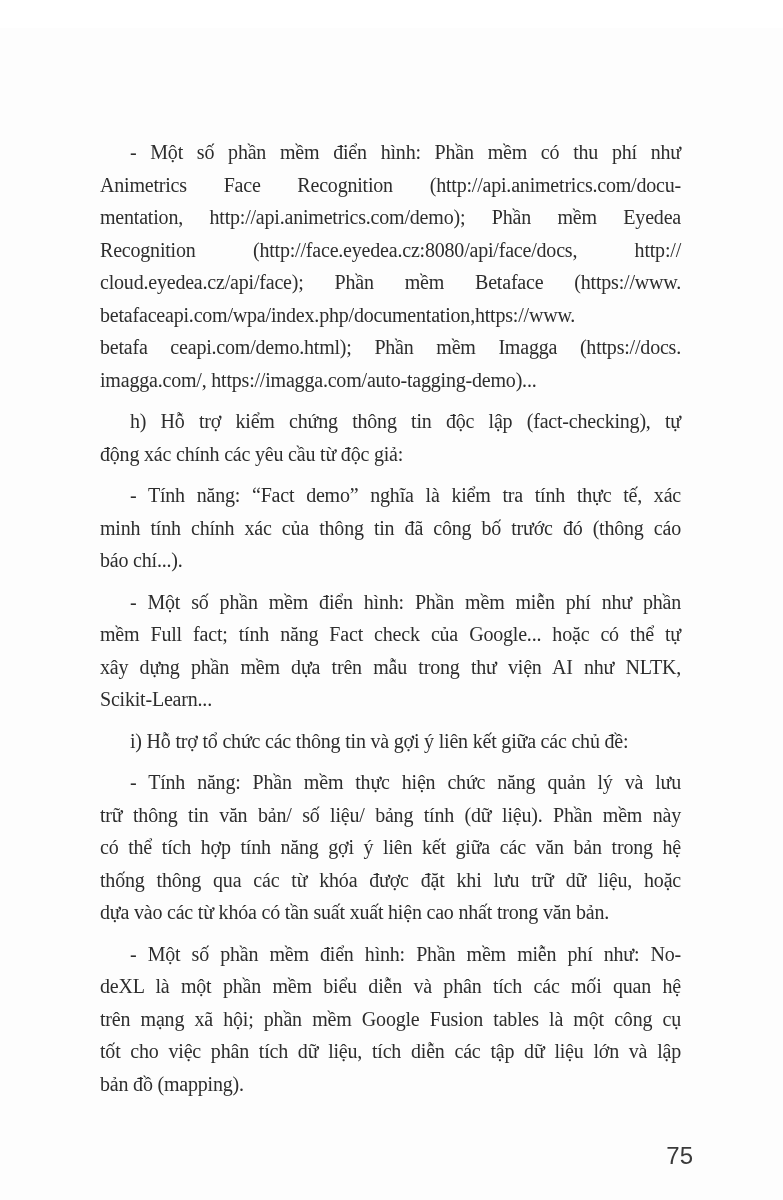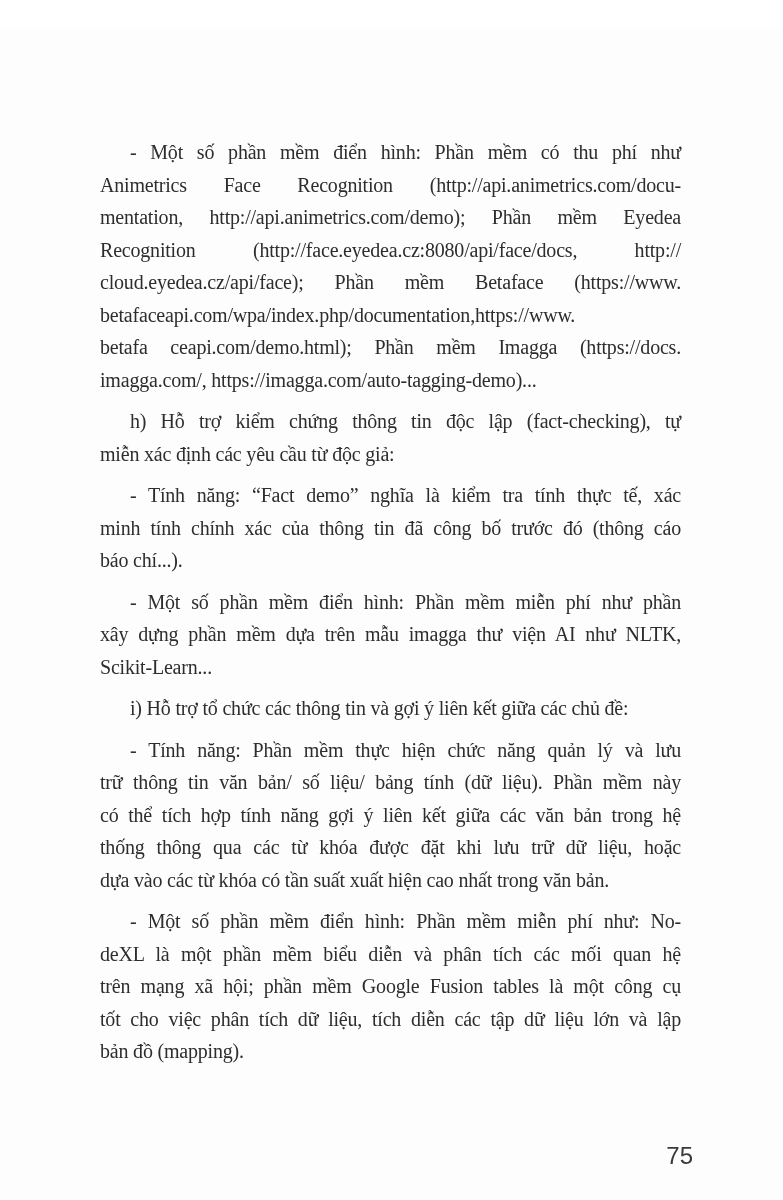--- a/index.html
+++ b/index.html
@@ -62,30 +62,31 @@
         <div class="line">Animetrics Face Recognition (http://api.animetrics.com/docu-</div>
         <div class="line">mentation, http://api.animetrics.com/demo); Phần mềm Eyedea</div>
         <div class="line">Recognition (http://face.eyedea.cz:8080/api/face/docs, http://</div>
         <div class="line">cloud.eyedea.cz/api/face); Phần mềm Betaface (https://www.</div>
         <div class="line">betafaceapi.com/wpa/index.php/documentation,https://www.</div>
         <div class="line">betafa ceapi.com/demo.html); Phần mềm Imagga (https://docs.</div>
         <div class="line last">imagga.com/, https://imagga.com/auto-tagging-demo)...</div>
       </div>
       <div class="para">
         <div class="line first">h) Hỗ trợ kiểm chứng thông tin độc lập (fact-checking), tự</div>
-        <div class="line last">miễn xác định các yêu cầu từ độc giả:</div>
+        <div class="line last">động xác chính các yêu cầu từ độc giả:</div>
       </div>
       <div class="para">
         <div class="line first">- Tính năng: “Fact demo” nghĩa là kiểm tra tính thực tế, xác</div>
         <div class="line">minh tính chính xác của thông tin đã công bố trước đó (thông cáo</div>
         <div class="line last">báo chí...).</div>
       </div>
       <div class="para">
         <div class="line first">- Một số phần mềm điển hình: Phần mềm miễn phí như phần</div>
-        <div class="line">xây dựng phần mềm dựa trên mẫu imagga thư viện AI như NLTK,</div>
+        <div class="line">mềm Full fact; tính năng Fact check của Google... hoặc có thể tự</div>
+        <div class="line">xây dựng phần mềm dựa trên mẫu trong thư viện AI như NLTK,</div>
         <div class="line last">Scikit-Learn...</div>
       </div>
       <div class="para">
         <div class="line first last">i) Hỗ trợ tổ chức các thông tin và gợi ý liên kết giữa các chủ đề:</div>
       </div>
       <div class="para">
         <div class="line first">- Tính năng: Phần mềm thực hiện chức năng quản lý và lưu</div>
         <div class="line">trữ thông tin văn bản/ số liệu/ bảng tính (dữ liệu). Phần mềm này</div>
         <div class="line">có thể tích hợp tính năng gợi ý liên kết giữa các văn bản trong hệ</div>
         <div class="line">thống thông qua các từ khóa được đặt khi lưu trữ dữ liệu, hoặc</div>

